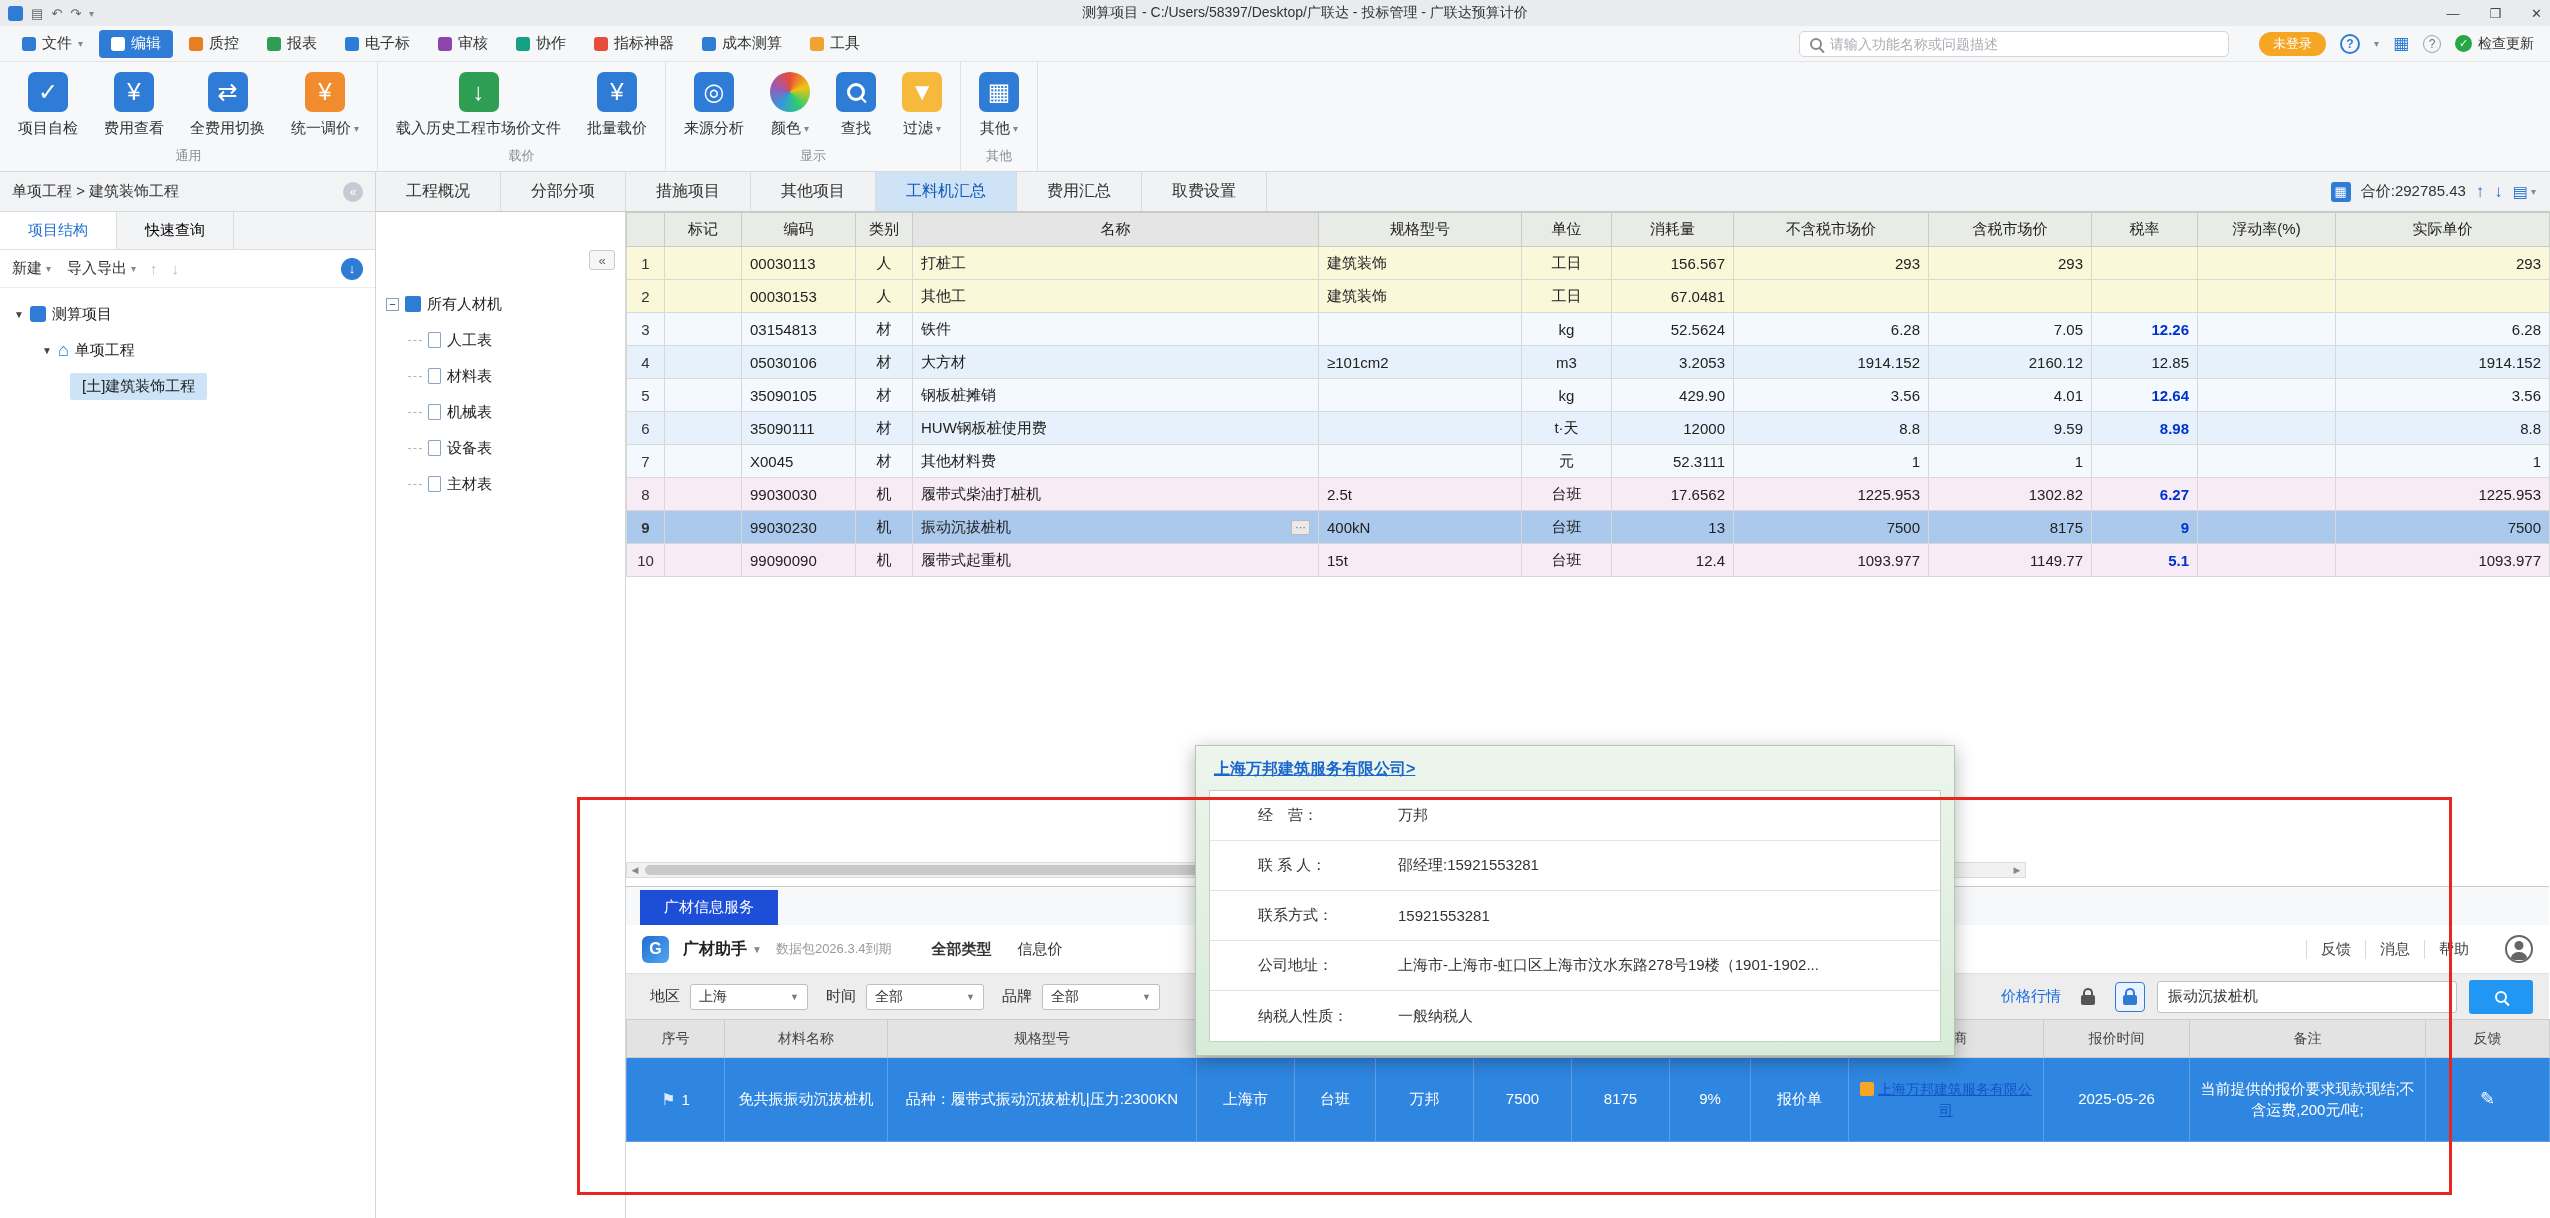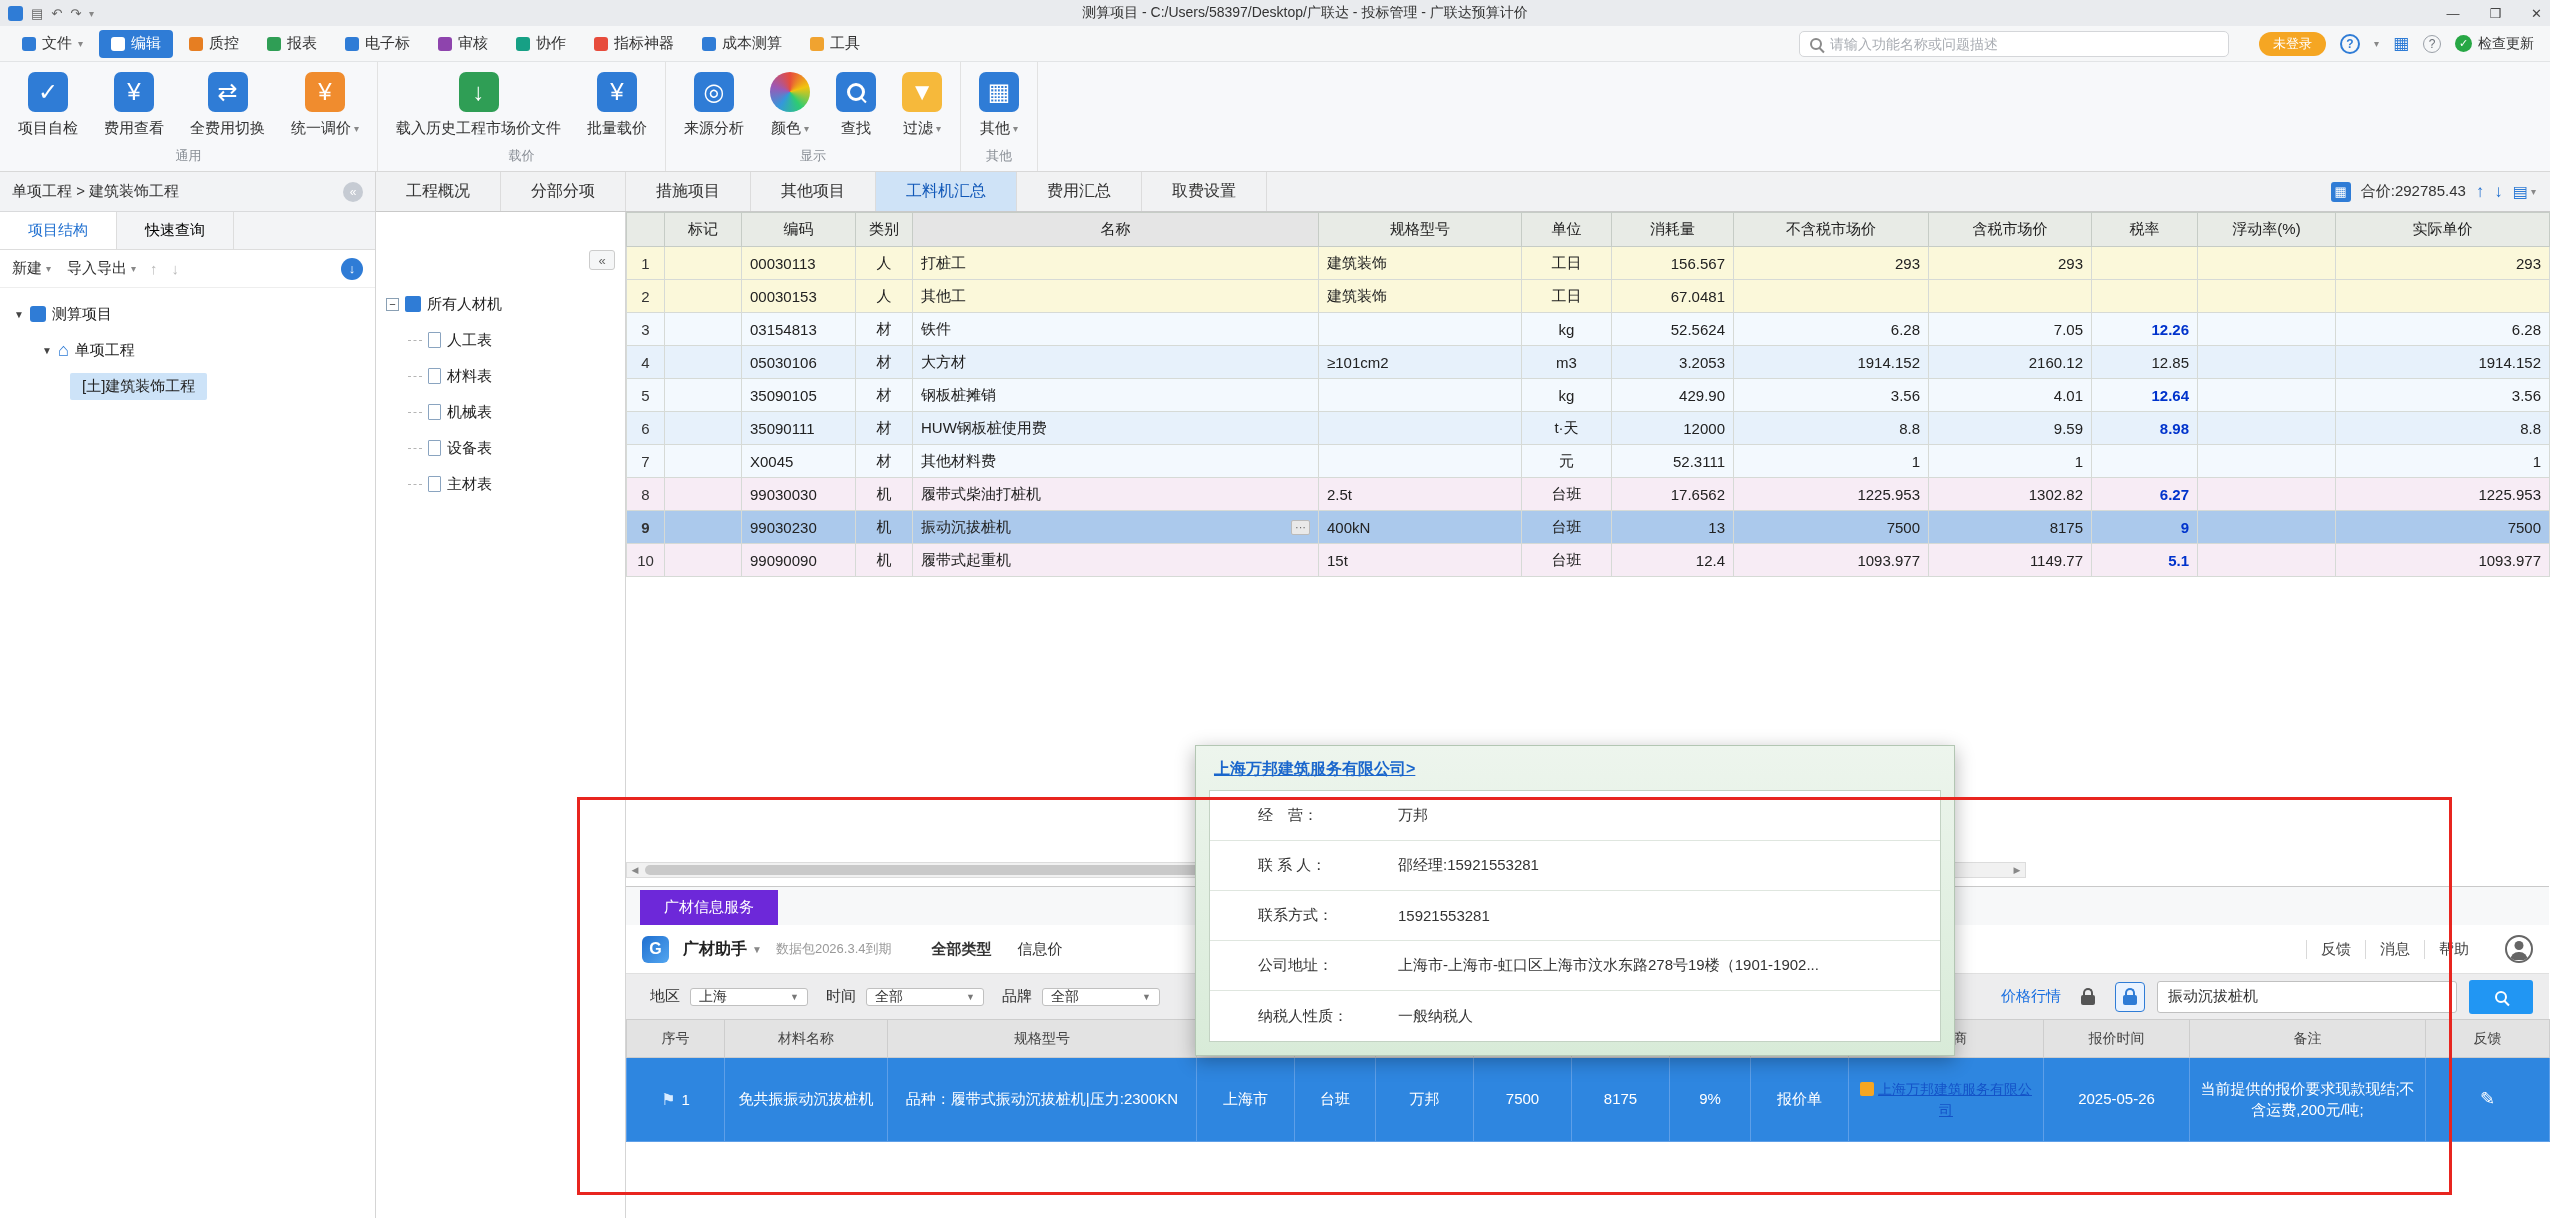--- a/index.html
+++ b/index.html
@@ -118,37 +118,37 @@
 
   
   .hscroll { position:absolute; top:650px; left:0; width:1400px; height:16px; background:#f1f1f1; border:1px solid #dcdcdc; display:flex; align-items:center; }
   .sb-arrow { width:16px; text-align:center; font-size:9px; color:#888; }
   .sb-track { flex:1; height:100%; position:relative; }
   .sb-thumb { position:absolute; left:2px; top:2px; height:10px; width:56%; background:#c9c9c9; border-radius:5px; }
 
   
   .gc-panel { position:absolute; top:674px; left:0; width:1923px; height:332px; background:#fff; border-top:1px solid #c9c9c9; }
   .gc-tabstrip { height:38px; background:#f7f8f9; }
-  .gc-tab { display:inline-block; margin:3px 0 0 14px; background:#6d28d9; color:#fff; font-size:15px; padding:8px 24px; }
+  .gc-tab { display:inline-block; margin:3px 0 0 14px; background:#1d4ed8; color:#fff; font-size:15px; padding:8px 24px; }
   .gc-toolbar { height:48px; display:flex; align-items:center; gap:14px; padding:0 16px; }
   .gc-logo { width:27px; height:27px; border-radius:6px; background:linear-gradient(135deg,#1f6fd0,#53a6f0); color:#fff; font-weight:bold; font-size:16px; display:flex; align-items:center; justify-content:center; }
   .gc-assist { font-size:16px; font-weight:bold; color:#222; display:flex; align-items:center; gap:5px; }
   .gc-package { font-size:13px; color:#999; }
   .gc-typetabs { display:flex; gap:26px; margin-left:26px; font-size:15px; color:#333; }
   .gc-typetab.first { font-weight:bold; }
   .gc-links { margin-left:auto; display:flex; align-items:center; font-size:15px; color:#444; }
   .gc-link { padding:0 14px; border-left:1px solid #d9d9d9; }
   .gc-link:first-child { border-left:1px solid #d9d9d9; }
   .gc-avatar { width:28px; height:28px; border:2px solid #666; border-radius:50%; position:relative; display:inline-block; margin-left:8px; overflow:hidden; }
   .gc-avatar::before { content:''; position:absolute; top:4px; left:50%; transform:translateX(-50%); width:9px; height:9px; border-radius:50%; background:#666; }
   .gc-avatar::after { content:''; position:absolute; bottom:1px; left:50%; transform:translateX(-50%); width:17px; height:8px; border-radius:8px 8px 0 0; background:#666; }
   .gc-filter { height:46px; background:#ededee; display:flex; align-items:center; padding:0 16px; border-top:1px solid #e0e0e0; }
   .gc-filter-left { display:flex; align-items:center; gap:10px; }
   .flabel { font-size:15px; color:#333; margin-left:8px; }
-  .fselect { width:118px; height:18px; background:#fff; border:1px solid #c0c0c0; border-radius:3px; display:flex; align-items:center; justify-content:space-between; padding:0 8px; font-size:14px; color:#333; }
+  .fselect { width:118px; height:26px; background:#fff; border:1px solid #c0c0c0; border-radius:3px; display:flex; align-items:center; justify-content:space-between; padding:0 8px; font-size:14px; color:#333; }
   .selarrow { font-size:9px; color:#777; }
   .gc-filter-right { margin-left:auto; display:flex; align-items:center; gap:12px; }
   .price-link { color:#1a6fe0; font-size:15px; }
   .gc-search-input { width:300px; height:32px; border:1px solid #c0c0c0; background:#fff; border-radius:3px; padding:0 10px; font-size:15px; color:#333; outline:none; }
   .gc-search-btn { width:64px; height:34px; background:#2196f3; border-radius:3px; display:flex; align-items:center; justify-content:center; }
 
   table.quote { border-collapse:collapse; table-layout:fixed; width:1923px; }
   table.quote th { height:38px; background:#e3e3e3; border:1px solid #cdcdcd; font-weight:normal; font-size:14px; color:#444; }
   table.quote td { height:84px; background:#2e86e0; color:#fff; border:1px solid #5e9fe8; font-size:15px; text-align:center; vertical-align:middle; padding:4px 10px; line-height:1.35; }
   td.qleft { text-align:left; }

